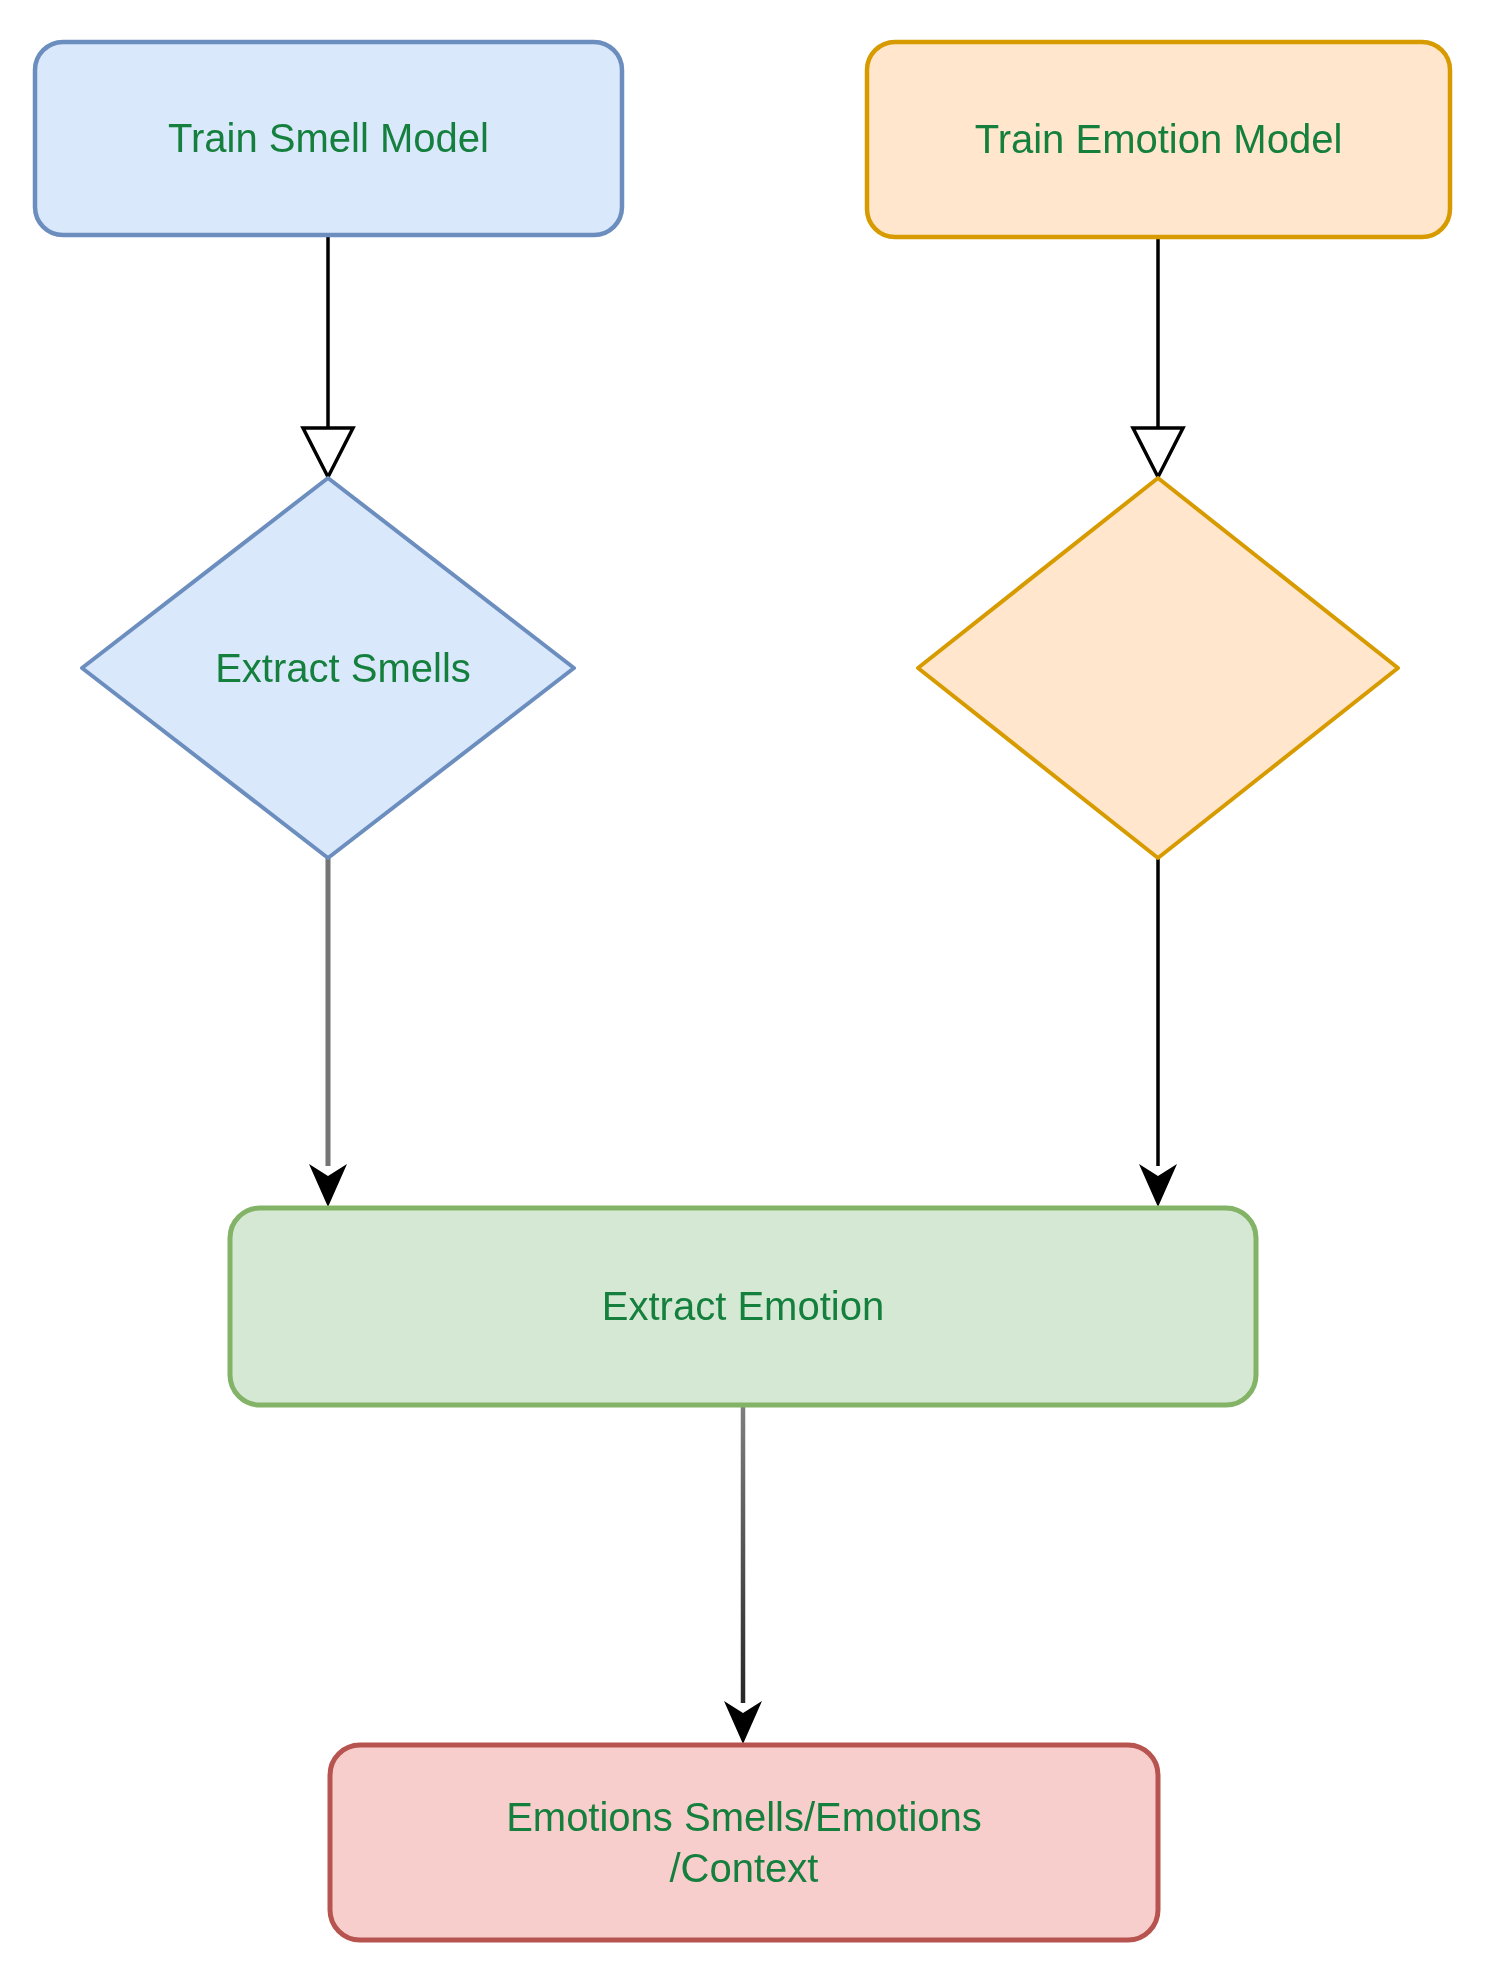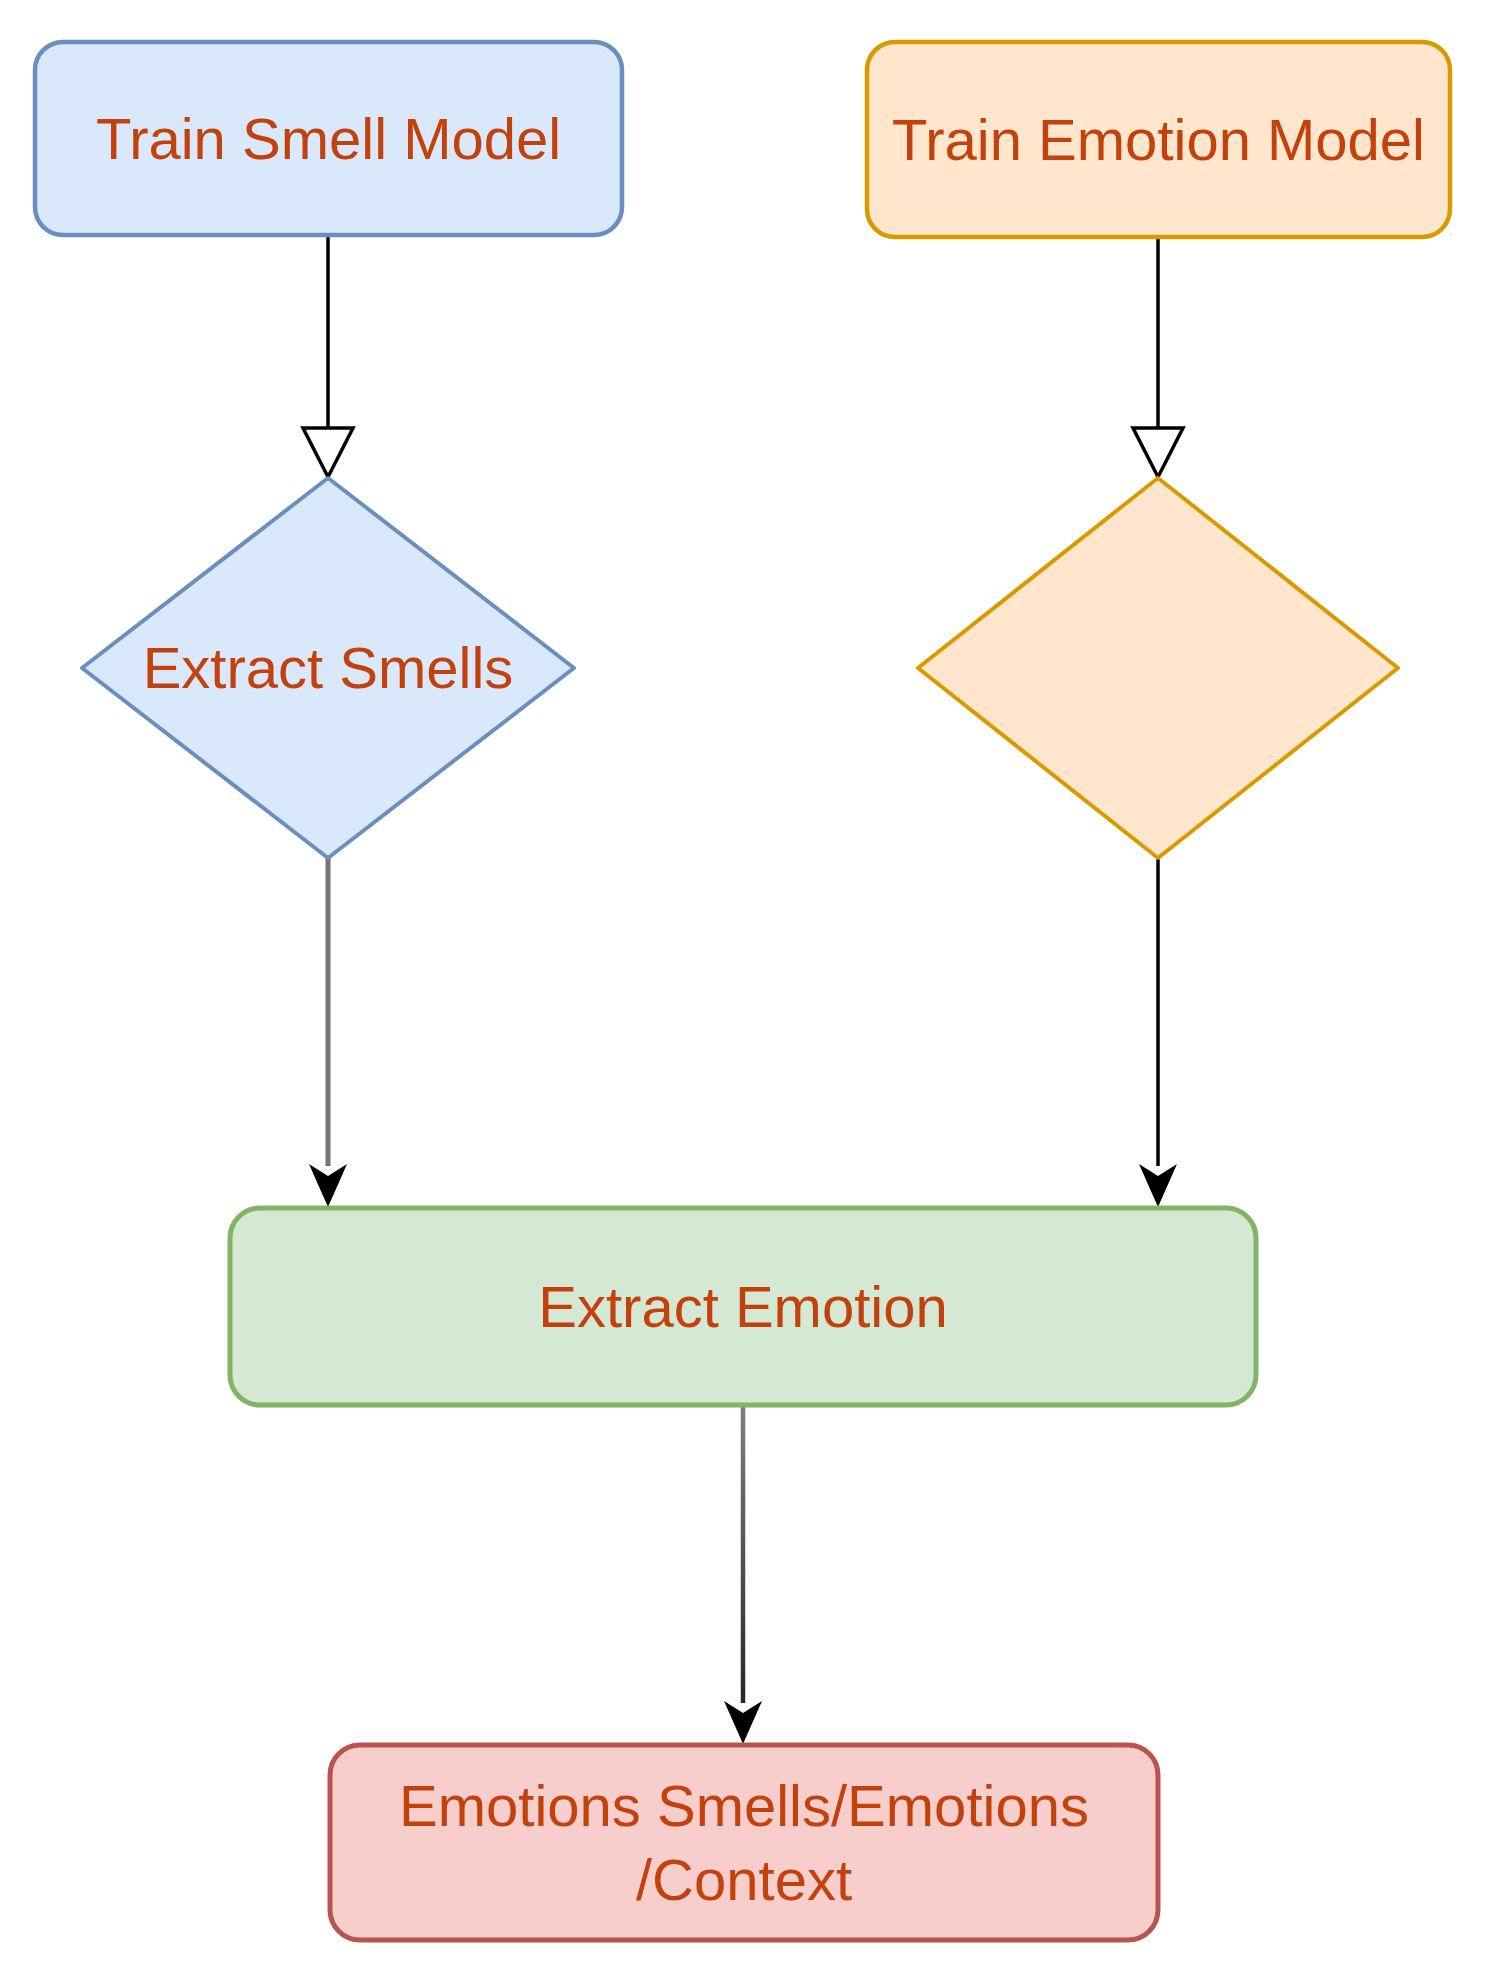--- a/index.html
+++ b/index.html
@@ -21,30 +21,30 @@
     top: 0;
     width: 1492px;
     height: 1984px;
   }
   .node-label {
     position: absolute;
     display: flex;
     align-items: center;
     justify-content: center;
     text-align: center;
-    font-size: 58px;
+    font-size: 40px;
     line-height: 1.26;
     font-weight: 400;
-    color: #c2410c;
+    color: #15803d;
     white-space: pre-line;
     pointer-events: none;
   }
   .lbl-train-smell     { left: 35px;  top: 42px;   width: 587px;  height: 193px; }
   .lbl-train-emotion   { left: 867px; top: 42px;   width: 583px;  height: 195px; }
-  .lbl-extract-smells  { left: 82px;  top: 478px;  width: 492px;  height: 380px; }
+  .lbl-extract-smells  { left: 97px;  top: 478px;  width: 492px;  height: 380px; }
   .lbl-extract-emotions{ left: 918px; top: 478px;  width: 480px;  height: 380px; }
   .lbl-extract-context { left: 230px; top: 1208px; width: 1026px; height: 197px; }
   .lbl-visualize       { left: 330px; top: 1745px; width: 828px;  height: 195px; }
 </style>
 </head>
 <body>
 
 <div class="canvas">
 
   <svg class="diagram-svg" viewBox="0 0 1492 1984" xmlns="http://www.w3.org/2000/svg">

